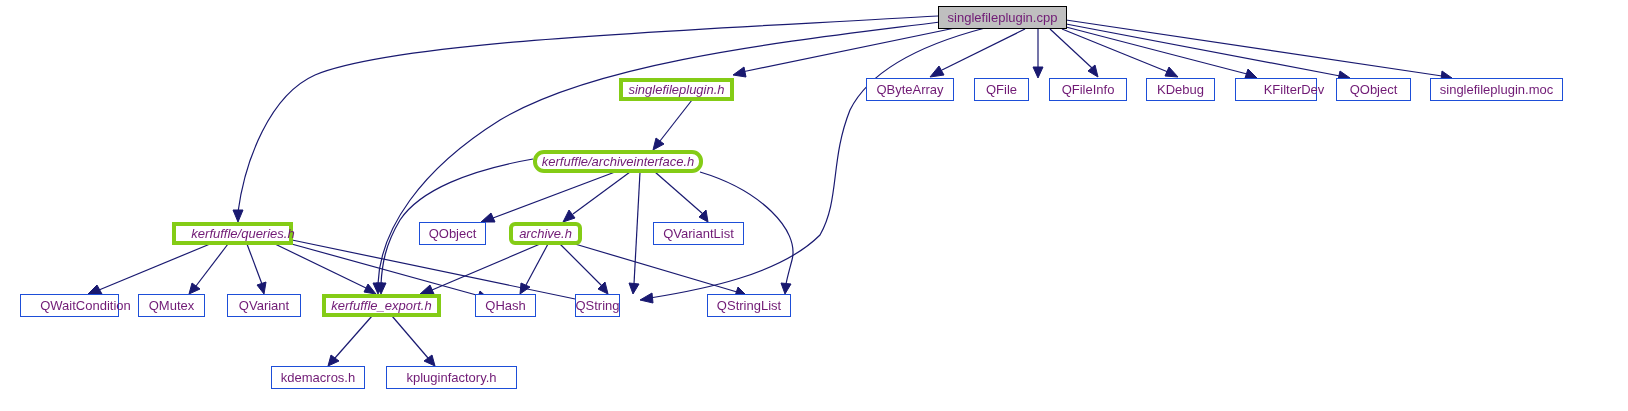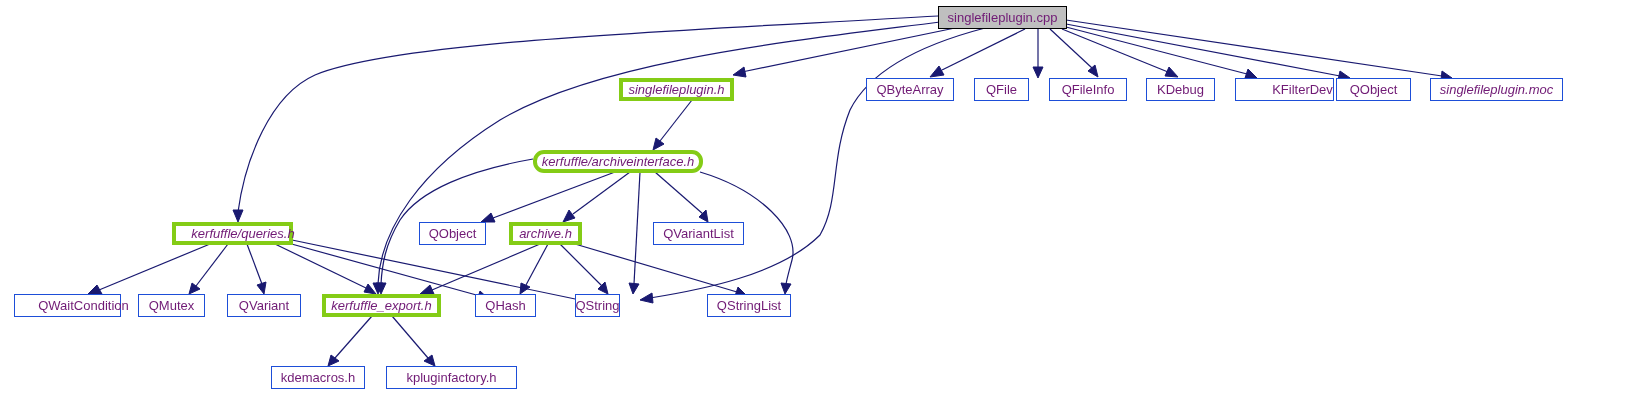--- a/index.html
+++ b/index.html
@@ -153,48 +153,48 @@
   </div>
 <div class="node sys" style="left:974px;top:78px;width:55px;">
     <span>QFile</span>
   </div>
 <div class="node sys" style="left:1049px;top:78px;width:78px;">
     <span>QFileInfo</span>
   </div>
 <div class="node sys" style="left:1146px;top:78px;width:69px;">
     <span>KDebug</span>
   </div>
-<div class="node sys" style="left:1235px;top:78px;width:99px;padding-left:36px;">
+<div class="node sys" style="left:1235px;top:78px;width:82px;padding-left:36px;">
     <span>KFilterDev</span>
   </div>
 <div class="node sys" style="left:1336px;top:78px;width:75px;">
     <span>QObject</span>
   </div>
-<div class="node sys" style="left:1430px;top:78px;width:133px;font-style:italic;">
+<div class="node sys" style="left:1430px;top:78px;width:133px;">
     <span>singlefileplugin.moc</span>
   </div>
 
 <div class="node proj" style="left:533px;top:150px;width:170px;border-radius:11px;">
     <span>kerfuffle/archiveinterface.h</span>
   </div>
 
 <div class="node proj" style="left:172px;top:222px;width:121px;padding-left:21px;">
     <span>kerfuffle/queries.h</span>
   </div>
 <div class="node sys" style="left:419px;top:222px;width:67px;">
     <span>QObject</span>
   </div>
-<div class="node proj" style="left:509px;top:222px;width:73px;">
+<div class="node proj" style="left:509px;top:222px;width:73px;border-radius:6px;">
     <span>archive.h</span>
   </div>
 <div class="node sys" style="left:653px;top:222px;width:91px;">
     <span>QVariantList</span>
   </div>
 
-<div class="node sys" style="left:14px;top:294px;width:107px;padding-left:32px;">
+<div class="node sys" style="left:20px;top:294px;width:99px;padding-left:32px;">
     <span>QWaitCondition</span>
   </div>
 <div class="node sys" style="left:138px;top:294px;width:67px;">
     <span>QMutex</span>
   </div>
 <div class="node sys" style="left:227px;top:294px;width:74px;">
     <span>QVariant</span>
   </div>
 <div class="node proj" style="left:322px;top:294px;width:119px;">
     <span>kerfuffle_export.h</span>

